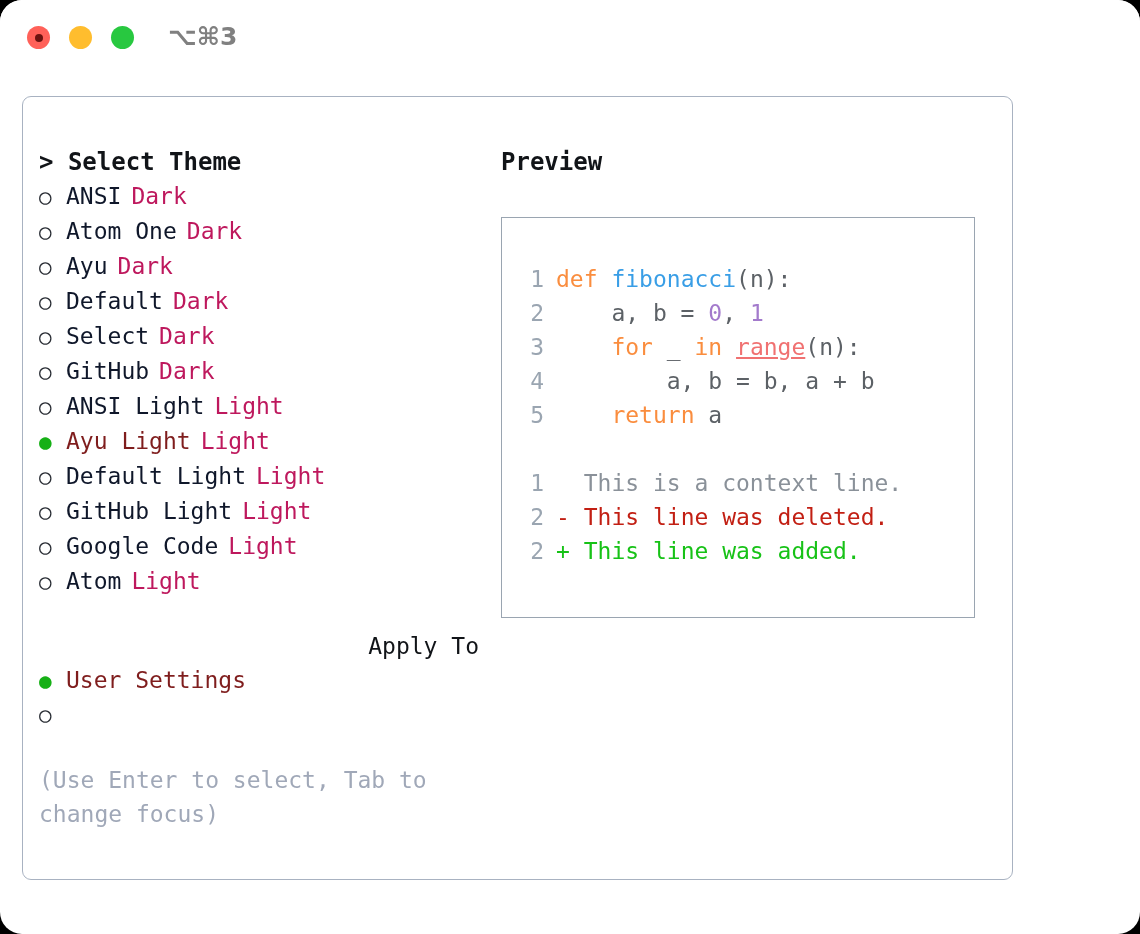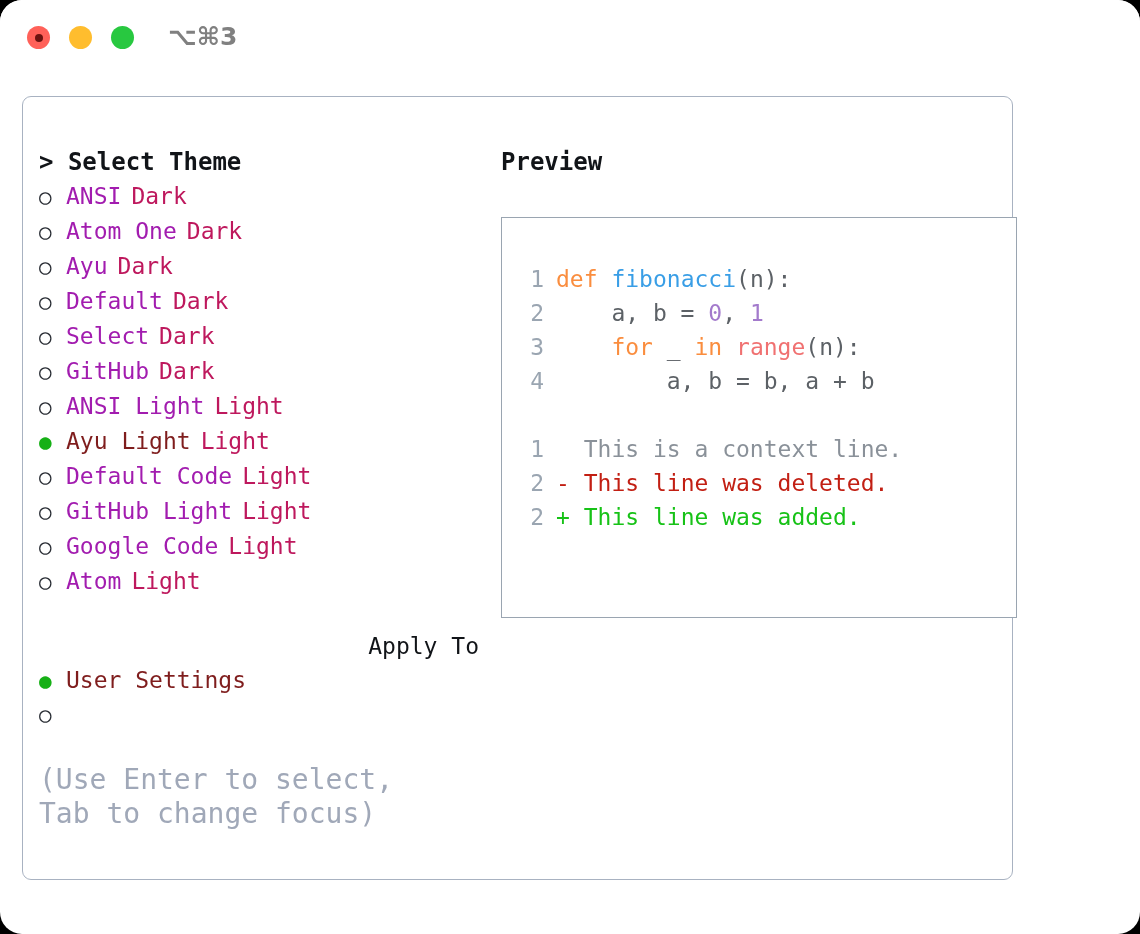--- a/index.html
+++ b/index.html
@@ -105,53 +105,53 @@
     white-space: nowrap;
   }
   .marker {
     display: inline-block;
     width: 27px;
     flex: 0 0 27px;
     font-size: 21px;
     color: #2a2e35;
   }
   .option-row.selected .marker { color: #16b016; }
-  .opt-label { color: #a21caf; }
+  .opt-label { color: #0f172a; }
   .option-row.selected .opt-label { color: #7f1d1d; }
   .opt-variant {
     color: #be185d;
     margin-left: 10px;
   }
   .group-heading {
     font-size: 23px;
     color: #111418;
     line-height: 34px;
     padding-left: 27px;
     white-space: nowrap;
     text-align: right;
   }
   .spacer-sm { height: 30px; }
   .hint {
     margin-top: 31px;
-    font-size: 28px;
+    font-size: 23px;
     color: #a0a8b8;
     line-height: 34px;
     width: 400px;
   }
 
   
   .right-col {
     position: absolute;
     left: 478px;
     top: 48px;
     width: 490px;
   }
   .preview-box {
     margin-top: 38px;
-    width: 516px;
+    width: 474px;
     height: 401px;
     border: 1px solid #9aa5b1;
     background: #ffffff;
     box-sizing: border-box;
     padding: 44px 0 0 16px;
   }
   .code-line {
     font-size: 23px;
     line-height: 34px;
     white-space: pre;
@@ -162,21 +162,21 @@
     text-align: right;
     color: #9aa5b1;
     margin-right: 12px;
   }
   .blank-line { height: 34px; }
 
   .tok-kw     { color: #fa8d3e; }
   .tok-fn     { color: #399ee6; }
   .tok-punct  { color: #5c6166; }
   .tok-num    { color: #a37acc; }
-  .tok-builtin{ color: #f07171; }
+  .tok-builtin{ color: #f07171; text-decoration: underline; }
   .tok-plain  { color: #5c6166; }
   .diff-ctx   { color: #8a9199; }
   .diff-del   { color: #c21f13; }
   .diff-add   { color: #17c217; }
 </style>
 </head>
 <body>
 
 <div class="window">
 
@@ -229,21 +229,21 @@
             <span class="opt-label">ANSI Light</span>
             <span class="opt-variant">Light</span>
           </div>
           <div class="option-row selected">
             <span class="marker">●</span>
             <span class="opt-label">Ayu Light</span>
             <span class="opt-variant">Light</span>
           </div>
           <div class="option-row">
             <span class="marker">○</span>
-            <span class="opt-label">Default Code</span>
+            <span class="opt-label">Default Light</span>
             <span class="opt-variant">Light</span>
           </div>
           <div class="option-row">
             <span class="marker">○</span>
             <span class="opt-label">GitHub Light</span>
             <span class="opt-variant">Light</span>
           </div>
           <div class="option-row">
             <span class="marker">○</span>
             <span class="opt-label">Google Code</span>
@@ -273,20 +273,21 @@
     </div>
 
     <div class="right-col">
       <div class="section-title">Preview</div>
       <div class="preview-box">
         <div id="code-block">
             <div class="code-line"><span class="lineno">1</span><span class="tok-kw">def</span><span class="tok-plain"> </span><span class="tok-fn">fibonacci</span><span class="tok-punct">(n):</span></div>
             <div class="code-line"><span class="lineno">2</span><span class="tok-punct">    a, b = </span><span class="tok-num">0</span><span class="tok-punct">, </span><span class="tok-num">1</span></div>
             <div class="code-line"><span class="lineno">3</span><span class="tok-plain">    </span><span class="tok-kw">for</span><span class="tok-punct"> _ </span><span class="tok-kw">in</span><span class="tok-plain"> </span><span class="tok-builtin">range</span><span class="tok-punct">(n):</span></div>
             <div class="code-line"><span class="lineno">4</span><span class="tok-punct">        a, b = b, a + b</span></div>
+            <div class="code-line"><span class="lineno">5</span><span class="tok-plain">    </span><span class="tok-kw">return</span><span class="tok-punct"> a</span></div>
           </div>
         <div class="blank-line"></div>
         <div id="diff-block">
             <div class="code-line"><span class="lineno">1</span><span class="diff-ctx"> </span><span class="diff-ctx"> This is a context line.</span></div>
             <div class="code-line"><span class="lineno">2</span><span class="diff-del">-</span><span class="diff-del"> This line was deleted.</span></div>
             <div class="code-line"><span class="lineno">2</span><span class="diff-add">+</span><span class="diff-add"> This line was added.</span></div>
           </div>
       </div>
     </div>
 

